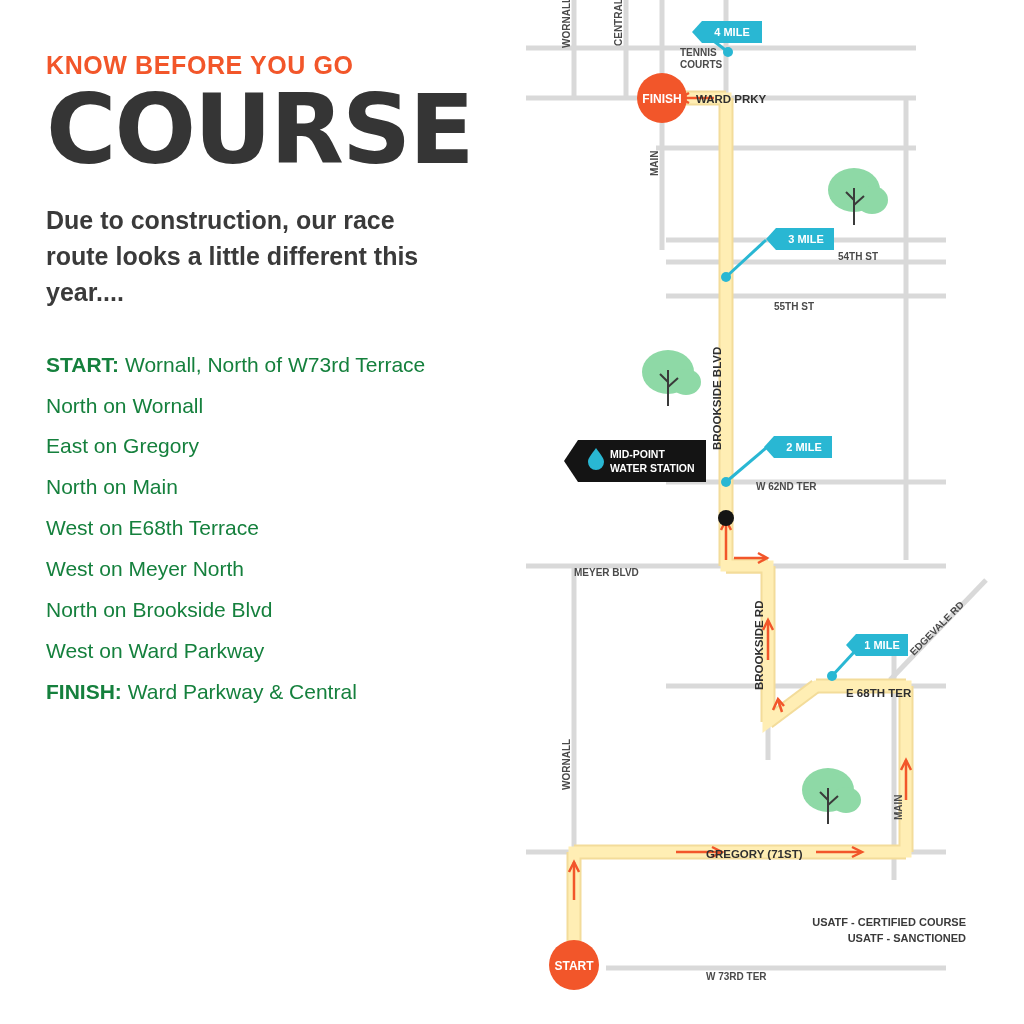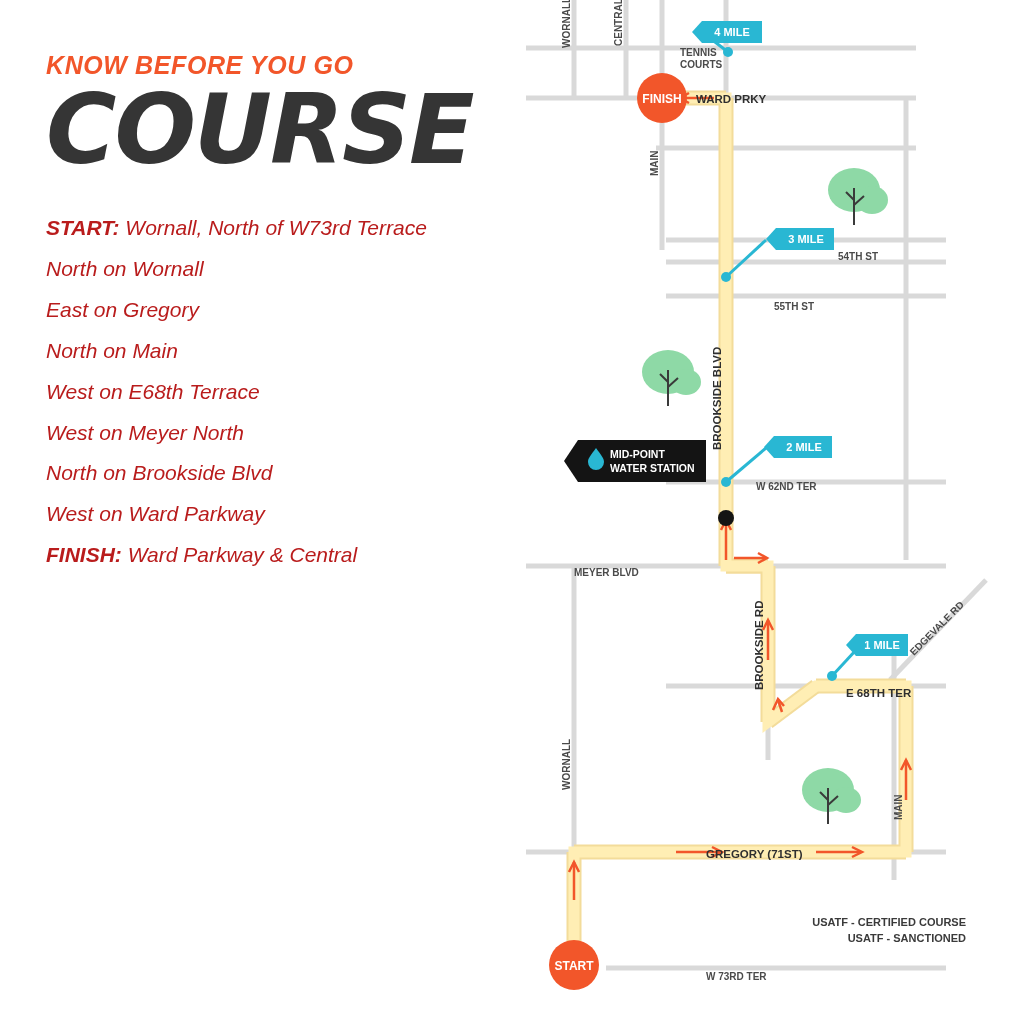--- a/index.html
+++ b/index.html
@@ -9,21 +9,21 @@
     font-family:"Liberation Sans", sans-serif;
     color:#2f2f2f;
     overflow:hidden;
     position:relative;
   }
   #root{position:relative;width:1024px;height:1024px;}
 
   
   .left{
     position:absolute;left:0;top:0;width:530px;height:1024px;
-    box-sizing:border-box;padding:52px 20px 0 46px;font-style:italic;
+    box-sizing:border-box;padding:52px 20px 0 46px;
   }
   .kicker{
     color:#f2562a;
     font-size:25px;
     font-weight:bold;
     letter-spacing:0.6px;
     margin:0 0 4px 0;
     line-height:1.1;
   }
   .bigline{
@@ -42,21 +42,21 @@
     font-weight:bold;
     line-height:1.45;
     color:#3a3a3a;
     margin-top:28px;
     max-width:400px;
   }
   .routelist{margin-top:34px;}
   .routelist .item{
     font-size:21px;
     line-height:1.95;
-    color:#b91c1c;
+    color:#15803d;
     white-space:nowrap;
   }
   .routelist .item b{font-weight:bold;}
 
   
   .map{
     position:absolute;left:516px;top:0;width:508px;height:948px;
   }
   .map svg{display:block;}
 
@@ -69,20 +69,21 @@
   .wsta{fill:#ffffff;font-size:10.5px;font-weight:bold;font-family:"Liberation Sans",sans-serif;}
 </style>
 </head>
 <body>
 
 <div id="root">
 
   <div class="left">
     <div class="kicker">KNOW BEFORE YOU GO</div>
     <div class="bigline l1">COURSE</div>
+    <div class="subtext">Due to construction, our race route looks a little different this year....</div>
 
     <div class="routelist">
       <div class="item">
         <b>START:</b>
         <span>Wornall, North of W73rd Terrace</span>
       </div>
       <div class="item">North on Wornall</div>
       <div class="item">East on Gregory</div>
       <div class="item">North on Main</div>
       <div class="item">West on E68th Terrace</div>

